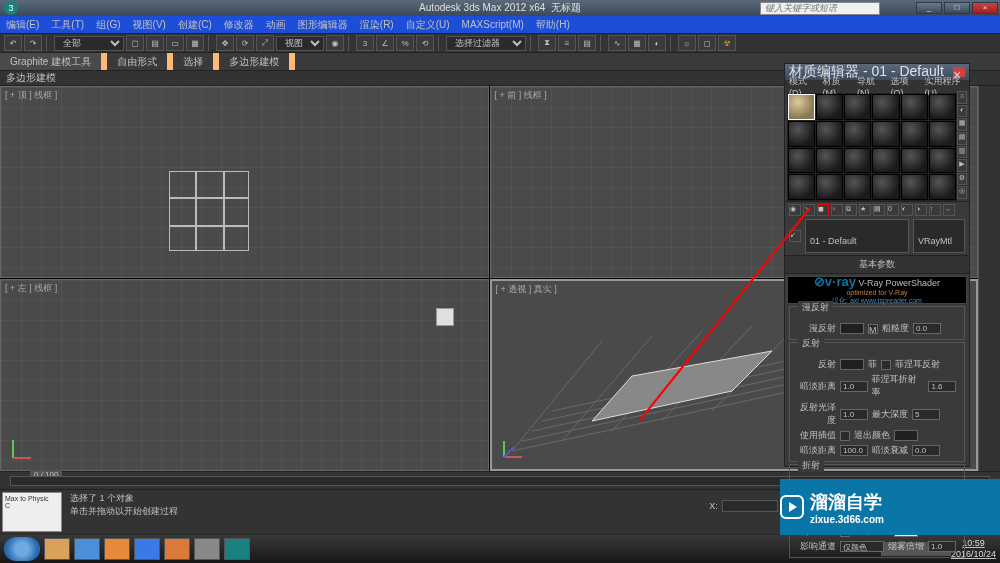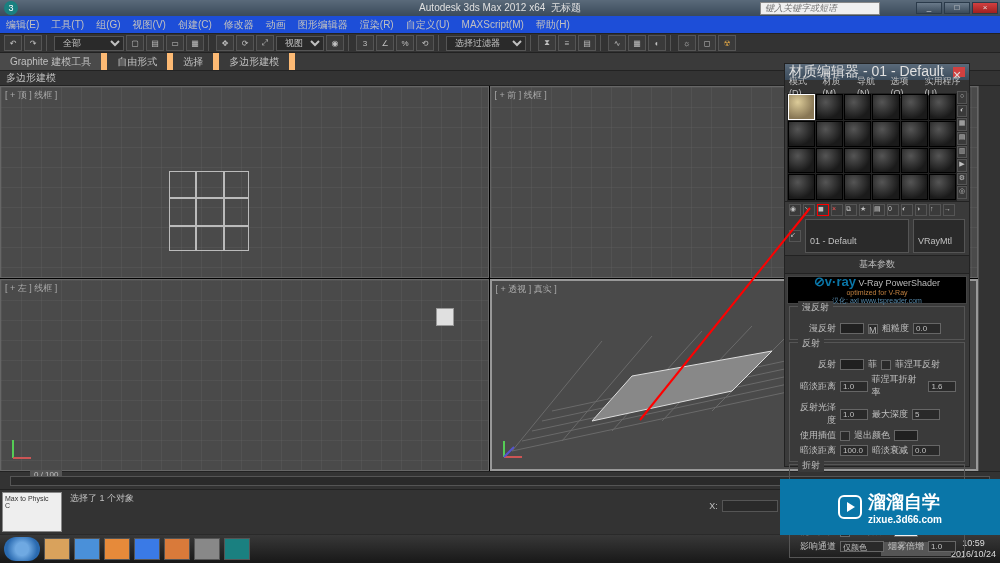--- a/index.html
+++ b/index.html
@@ -380,38 +380,38 @@
 .taskbar .tb-icon {
   width: 26px;
   height: 22px;
   background: #333;
   border: 1px solid #555;
 }
 .taskbar .tray {
   margin-left: auto;
   display: flex;
   align-items: center;
+  text-decoration: underline;
 }
 .taskbar .clock {
   color: #ddd;
   font-size: 9px;
   text-align: center;
   line-height: 1.2;
 }
 .watermark {
   position: absolute;
   right: 0;
   bottom: 28px;
   width: 220px;
   height: 56px;
   background: #0a76a8;
   color: #fff;
   display: flex;
   align-items: center;
-  justify-content: center;
   gap: 6px;
   z-index: 20;
   font-size: 18px;
   font-weight: bold;
 }
 .watermark .play {
   width: 24px;
   height: 24px;
   border: 2px solid #fff;
   border-radius: 6px;
@@ -732,20 +732,21 @@
 
 <div class="timeline">
   <span style="position:absolute;left:30px;top:-2px;font-size:8px;background:#555;padding:0 4px">0 / 100</span>
   <div class="track"></div>
 </div>
 
 <div class="statusbar">
   <div class="sb-left"><span>Max to Physic</span><br><span>C</span></div>
   <div class="sb-main">
     <div class="sel">选择了 1 个对象</div>
+    <div>单击并拖动以开始创建过程</div>
   </div>
   <div style="display:flex;flex-direction:column;justify-content:center;gap:2px;margin:0 8px">
     <div class="xyz-inputs">
       X:<input class="xin" value="" style="">
       Y:<input class="xin" value="" style="">
       Z:<input class="xin" value="" style="">
       &nbsp;&nbsp;<span>栅格</span> <span>= 0.0mm</span>
     </div>
     <div style="text-align:right">☐ <span>添加时间标记</span></div>
   </div>

